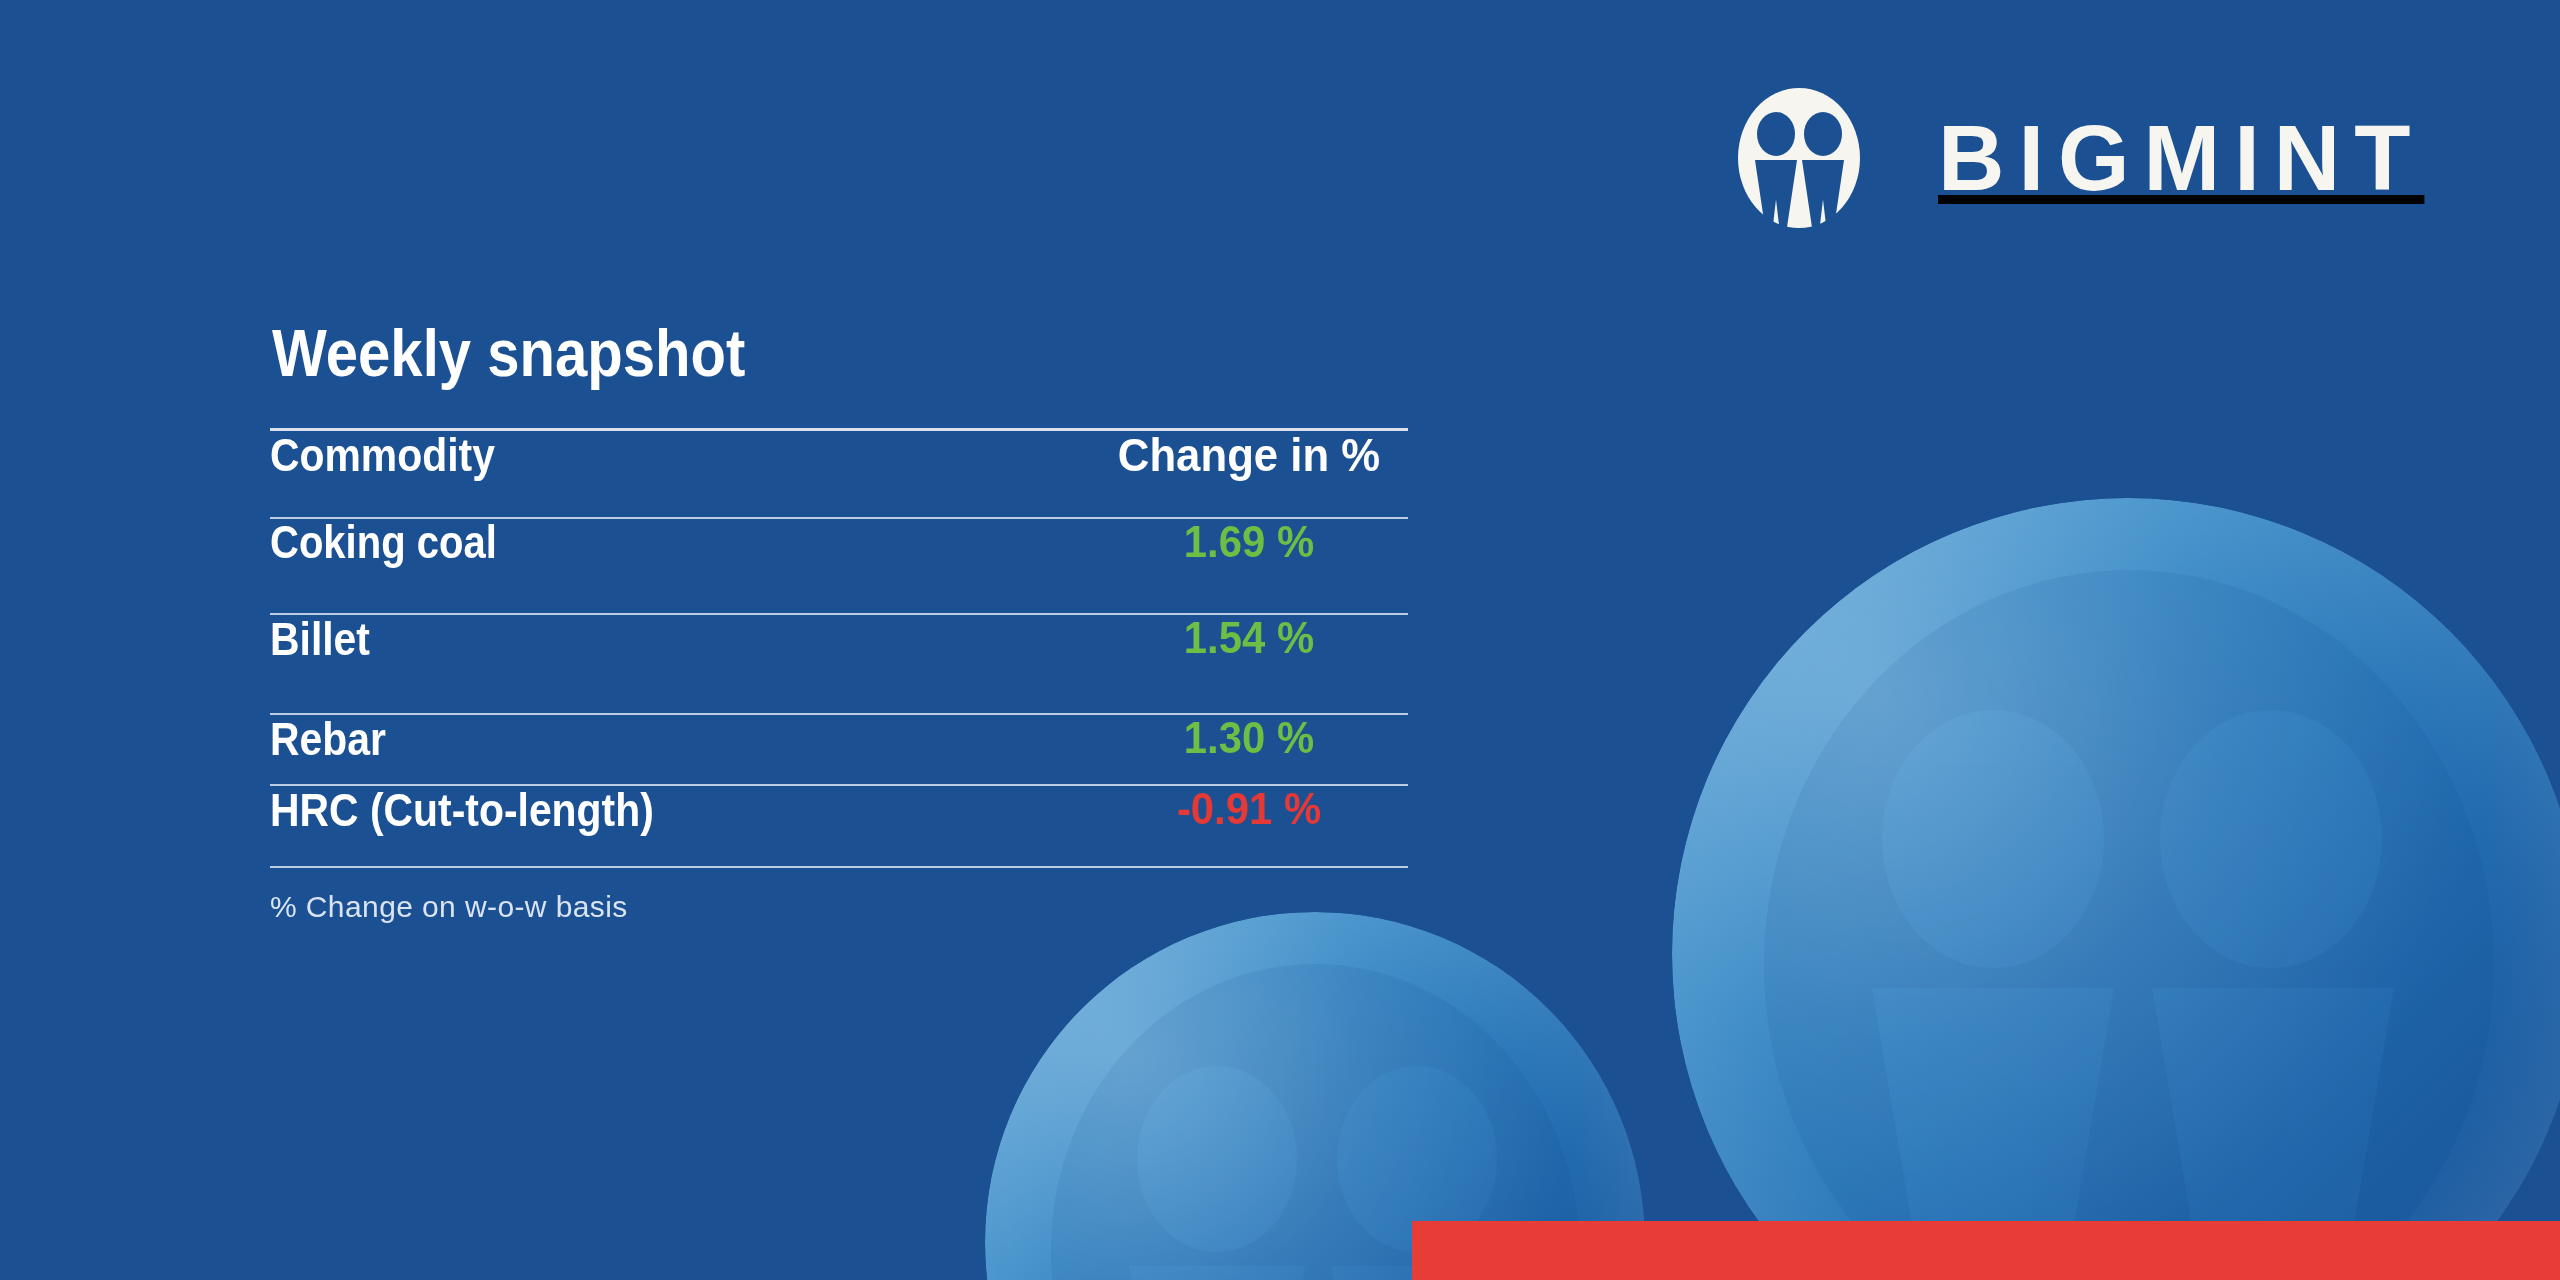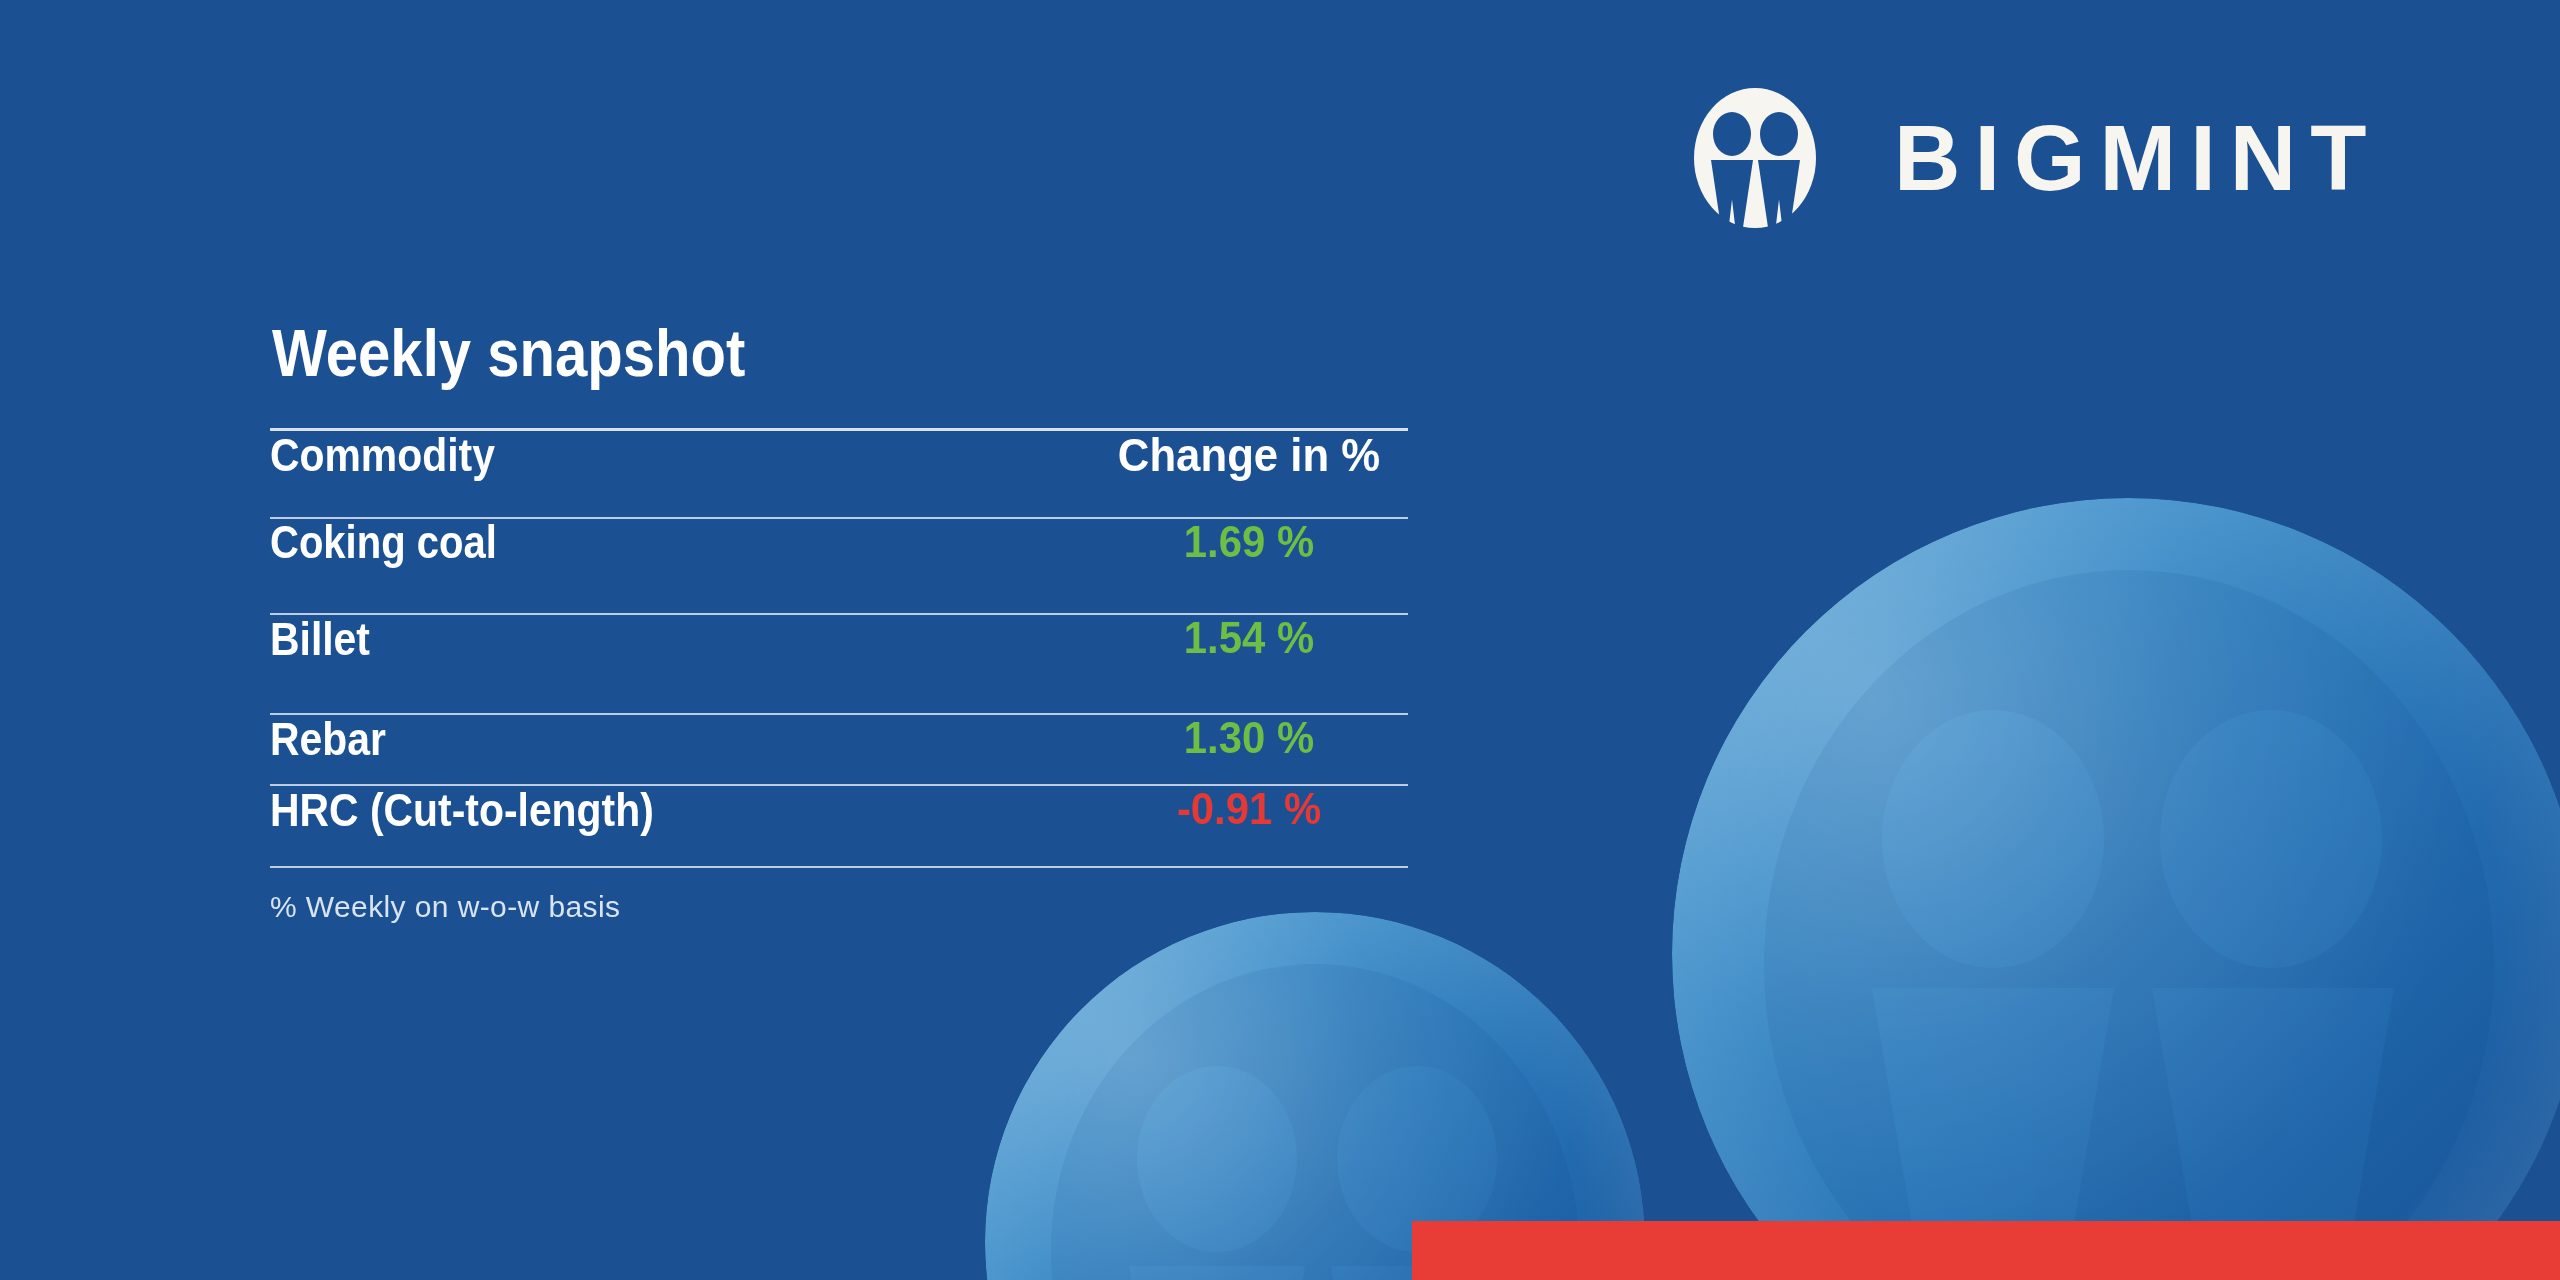--- a/index.html
+++ b/index.html
@@ -117,21 +117,21 @@
       <div class="body" style="left:78px;top:302px;width:176px;height:270px;
                   clip-path:polygon(0 0,100% 0,74% 100%,58% 100%,50% 62%,42% 100%,26% 100%);"></div>
       <div class="body" style="left:280px;top:302px;width:176px;height:270px;
                   clip-path:polygon(0 0,100% 0,74% 100%,58% 100%,50% 62%,42% 100%,26% 100%);"></div>
     </div>
     <div class="rim"></div>
   </div>
 
 </div>
 
-<div class="brand" style="left:1694px;top:88px;">
+<div class="brand" style="left:1738px;top:88px;text-decoration:underline;">
   <div class="brand-mark" style="width:122px;height:140px;">
     <div class="oval"></div>
     <div class="fig-head" style="left:19px;top:24px;width:38px;height:44px;"></div>
     <div class="fig-head" style="left:66px;top:24px;width:38px;height:44px;"></div>
     <div class="fig-body" style="left:17px;top:72px;width:42px;height:68px;
                 clip-path:polygon(0 0,100% 0,76% 100%,58% 100%,50% 58%,42% 100%,24% 100%);"></div>
     <div class="fig-body" style="left:64px;top:72px;width:42px;height:68px;
                 clip-path:polygon(0 0,100% 0,76% 100%,58% 100%,50% 58%,42% 100%,24% 100%);"></div>
   </div>
   <div class="brand-word">BIGMINT</div>
@@ -171,16 +171,16 @@
 
   <div class="rule thin"></div>
 
   <div class="trow r3">
     <div class="tcell-name">HRC (Cut-to-length)</div>
     <div class="tcell-val neg">-0.91 %</div>
   </div>
 
   <div class="rule thin"></div>
 
-  <div class="footnote">% Weekly on w-o-w basis</div>
+  <div class="footnote">% Change on w-o-w basis</div>
 </div>
 
 <div class="red-bar" style="left:1412px;top:1221px;width:1148px;height:59px;"></div>
 
 </body></html>

